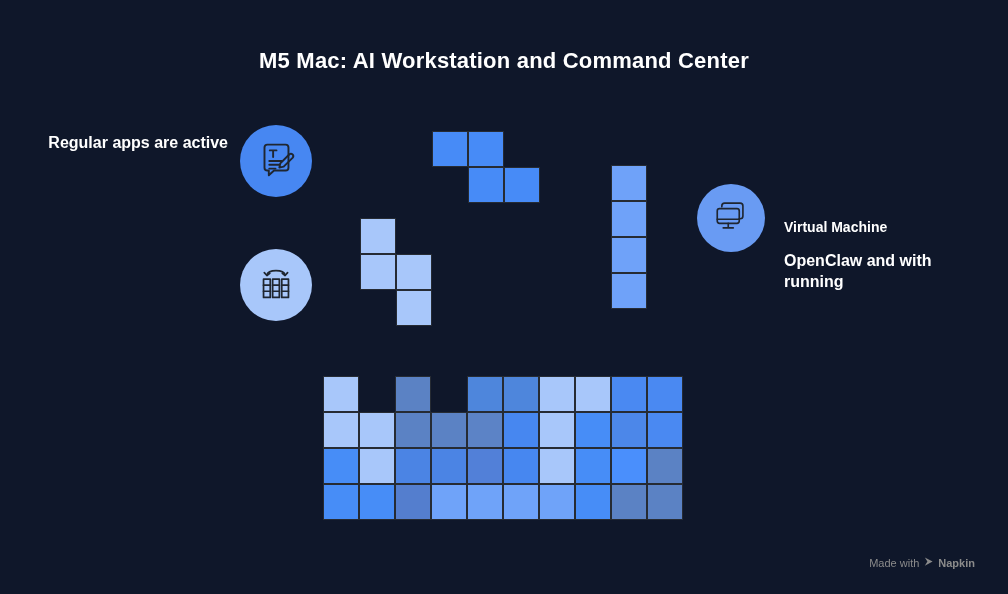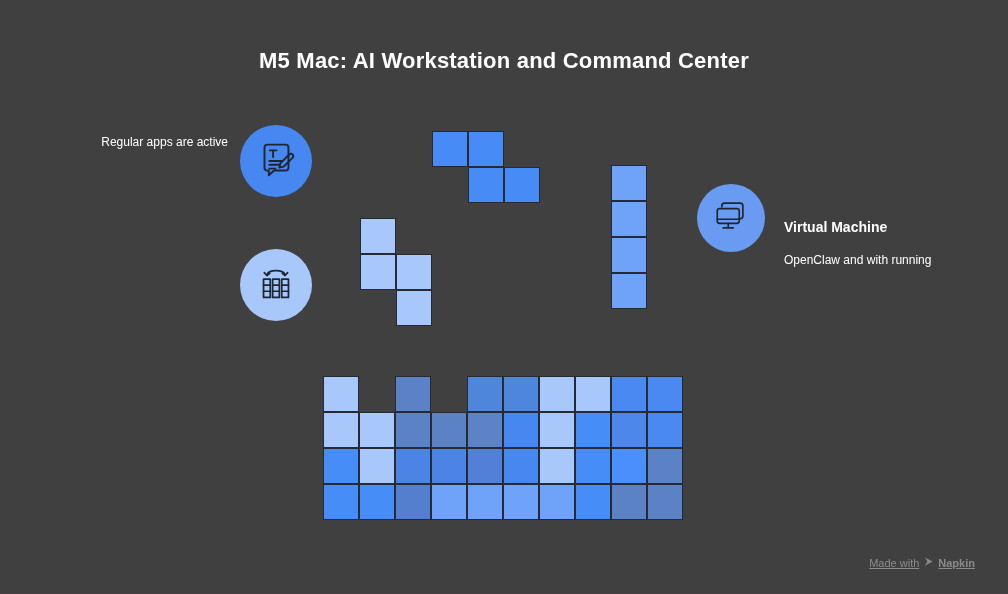--- a/index.html
+++ b/index.html
@@ -1,45 +1,45 @@
 <!DOCTYPE html>
 <html><head>
 <meta charset="utf-8">
 <style>
   html,body{margin:0;padding:0;background:#000;}
   #canvas{
-    position:relative;width:1008px;height:594px;background:#404040;overflow:hidden;
+    position:relative;width:1008px;height:594px;background:#0f172a;overflow:hidden;
     font-family:"Liberation Sans",sans-serif;color:#fff;
   }
   .title{
     position:absolute;top:48px;left:0;width:100%;text-align:center;
     font-size:22px;font-weight:700;letter-spacing:.2px;color:#fff;
   }
   .anno{position:absolute;}
   .anno .anno-title{font-size:14px;font-weight:700;line-height:17px;margin:0 0 14px 0;}
-  .anno .anno-sub{font-size:12px;font-weight:400;line-height:21px;margin:0;}
+  .anno .anno-sub{font-size:16px;font-weight:700;line-height:21px;margin:0;}
   .anno.right-align{text-align:right;}
   .anno.left-align{text-align:left;margin-top:32px;}
   #anno-content-creation{top:132px;right:780px;width:210px;}
   #anno-parallel-workloads{top:250px;right:780px;width:210px;}
   #anno-virtual-machine{top:187px;left:784px;width:160px;}
   .icon-circle{
     position:absolute;border-radius:50%;
     display:flex;align-items:center;justify-content:center;
   }
   #icon-content-creation{left:240px;top:125px;width:72px;height:72px;}
   #icon-parallel-workloads{left:240px;top:249px;width:72px;height:72px;}
   #icon-virtual-machine{left:697px;top:184px;width:68px;height:68px;}
   .cell{
     position:absolute;box-sizing:border-box;
     border:1.5px solid #262B33;
   }
   .watermark{
     position:absolute;right:33px;top:556px;
-    font-size:11px;color:#8b8b8b;display:flex;align-items:flex-end;gap:4px;text-decoration:underline;
+    font-size:11px;color:#8b8b8b;display:flex;align-items:flex-end;gap:4px;
   }
   .watermark .brand{font-weight:600;color:#8b8b8b;}
 </style>
 </head>
 <body>
 
 <div id="canvas">
 
   <div class="title">M5 Mac: AI Workstation and Command Center</div>
 

